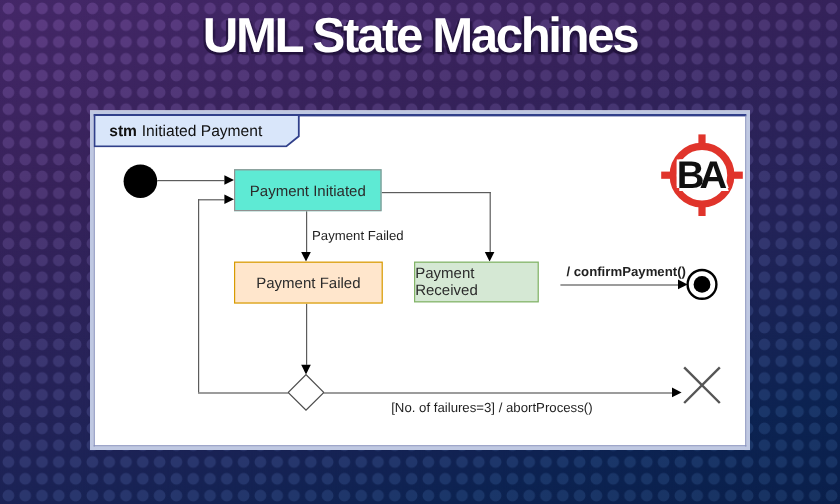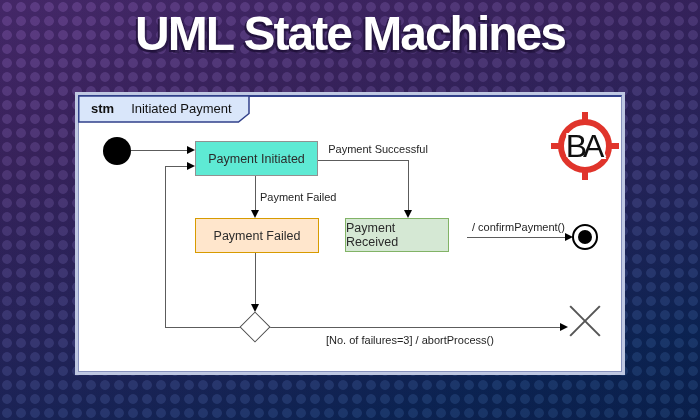--- a/index.html
+++ b/index.html
@@ -6,43 +6,43 @@
   .stage{
     position:relative;width:700px;height:420px;overflow:hidden;
     font-family:"Liberation Sans",sans-serif;
     background:
       radial-gradient(circle, rgba(255,255,255,0.055) 0 45%, rgba(8,4,22,0.20) 53% 100%),
       linear-gradient(165deg,#53307c 0%,#42296b 28%,#2a2a68 58%,#0d2a60 85%,#0a2658 100%);
     background-size:14px 14px,100% 100%;
   }
   .title{
     position:absolute;left:0;top:6px;width:700px;margin:0;text-align:center;
-    font-size:48px;font-weight:bold;letter-spacing:-2px;color:#ffffff;
+    font-size:41px;font-weight:bold;letter-spacing:-2px;color:#ffffff;
     text-shadow:-2px 2px 0 rgba(32,16,58,0.85),2px 3px 1px rgba(24,12,48,0.55);
   }
   .panel{
     position:absolute;left:75px;top:92px;width:544px;height:277px;
     background:#ffffff;border:3px solid #bfc8e2;
   }
   .frame-border{position:absolute;inset:0;border:1px solid #8791bd;border-top:2px solid #31408a;pointer-events:none;}
   .tab{position:absolute;left:0;top:0;width:172px;height:28px;}
   .tab-shape path{fill:#d9e6fa;stroke:#31408a;stroke-width:1.5;}
   .tab-text{position:absolute;left:13px;top:0;line-height:27px;font-size:13px;color:#111;white-space:nowrap;}
-  .tab-text b{margin-right:17px;}
+  .tab-text b{margin-right:4px;}
   
   .logo{position:absolute;left:472px;top:16px;width:70px;height:70px;}
   .logo-ring{position:absolute;left:8px;top:8px;width:54px;height:54px;box-sizing:border-box;
     border:6px solid #e0342b;border-radius:50%;background:#fff;}
   .tick{position:absolute;background:#e0342b;}
   .tick-n{left:32px;top:1px;width:6px;height:9px;}
   .tick-s{left:32px;bottom:1px;width:6px;height:9px;}
   .tick-w{left:1px;top:32px;width:9px;height:6px;}
   .tick-e{right:1px;top:32px;width:9px;height:6px;}
   .logo-text{position:absolute;inset:0;display:flex;align-items:center;justify-content:center;
-    font-weight:normal;font-size:32px;letter-spacing:-4px;color:#101010;padding-right:4px;
+    font-weight:bold;font-size:32px;letter-spacing:-4px;color:#101010;padding-right:4px;
     text-shadow:2px 0 0 #fff,-2px 0 0 #fff,0 2px 0 #fff,0 -2px 0 #fff,2px 2px 0 #fff,-2px -2px 0 #fff;}
   
   .state{position:absolute;box-sizing:border-box;display:flex;align-items:center;justify-content:center;
     font-size:12.5px;color:#2b2b2b;background:#5eead4;border:1px solid #919191;}
   .st-warning{background:#ffe6cc;border-color:#d79b00;}
   .st-success{background:#d5e8d4;border-color:#82b366;}
   .hline{position:absolute;height:1px;background:#5c5c5c;}
   .vline{position:absolute;width:1px;background:#5c5c5c;}
   .arr-r{position:absolute;width:0;height:0;border-top:4px solid transparent;border-bottom:4px solid transparent;border-left:8px solid #000;}
   .arr-d{position:absolute;width:0;height:0;border-left:4px solid transparent;border-right:4px solid transparent;border-top:8px solid #000;}
@@ -90,32 +90,31 @@
     <div class="arr-r" style="left:109px;top:51px;"></div>
 
     <div class="hline" style="left:87px;top:232px;width:79px;"></div>
     <div class="vline" style="left:87px;top:71px;height:161px;"></div>
     <div class="hline" style="left:87px;top:71px;width:22px;"></div>
     <div class="arr-r" style="left:109px;top:67px;"></div>
 
     <div class="hline" style="left:240px;top:65px;width:91px;"></div>
     <div class="vline" style="left:330px;top:65px;height:50px;"></div>
     <div class="arr-d" style="left:326px;top:115px;"></div>
-    <div class="lbl" style="left:250px;top:48px;width:100px;text-align:center;">Payment Successful</div>
 
     <div class="vline" style="left:177px;top:81px;height:34px;"></div>
     <div class="arr-d" style="left:173px;top:115px;"></div>
     <div class="lbl" style="left:182px;top:96px;">Payment Failed</div>
 
     <div class="vline" style="left:177px;top:158px;height:51px;"></div>
     <div class="arr-d" style="left:173px;top:209px;"></div>
 
     <div class="hline" style="left:389px;top:142px;width:98px;"></div>
     <div class="arr-r" style="left:487px;top:138px;"></div>
-    <div class="lbl" style="left:394px;top:126px;">/ confirmPayment()</div>
+    <div class="lbl" style="left:394px;top:126px;font-weight:bold;">/ confirmPayment()</div>
 
     <div class="hline" style="left:188px;top:232px;width:294px;"></div>
     <div class="arr-r" style="left:482px;top:228px;"></div>
     <div class="lbl" style="left:248px;top:239px;">[No. of failures=3] / abortProcess()</div>
 
 
     <div class="state" style="left:117px;top:46px;width:123px;height:35px;">
       <span>Payment Initiated</span>
     </div>
     <div class="state st-warning" style="left:117px;top:123px;width:124px;height:35px;">

